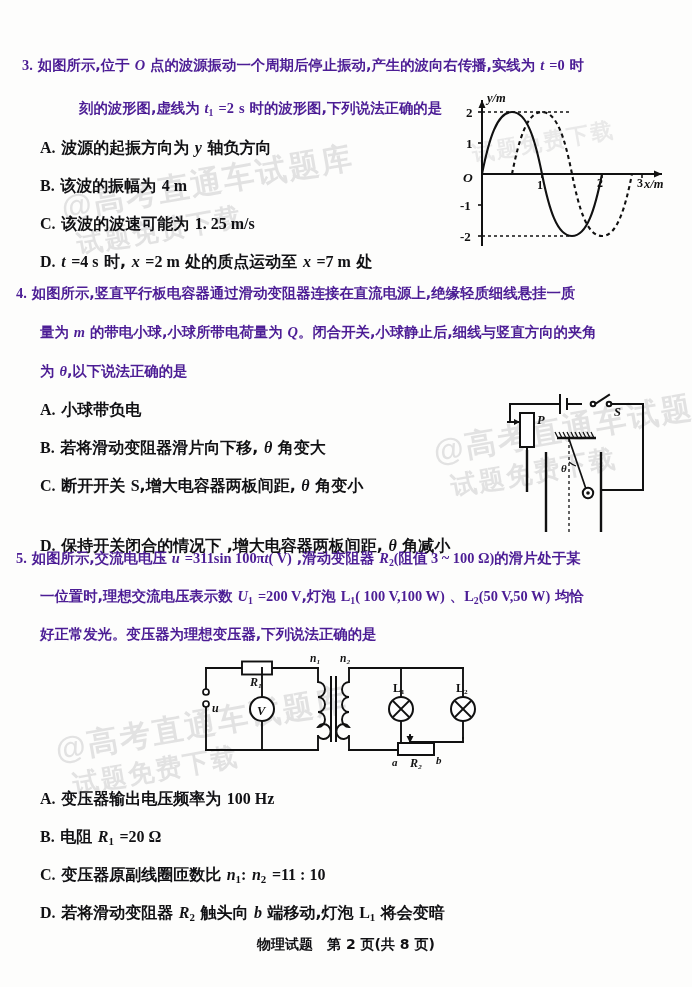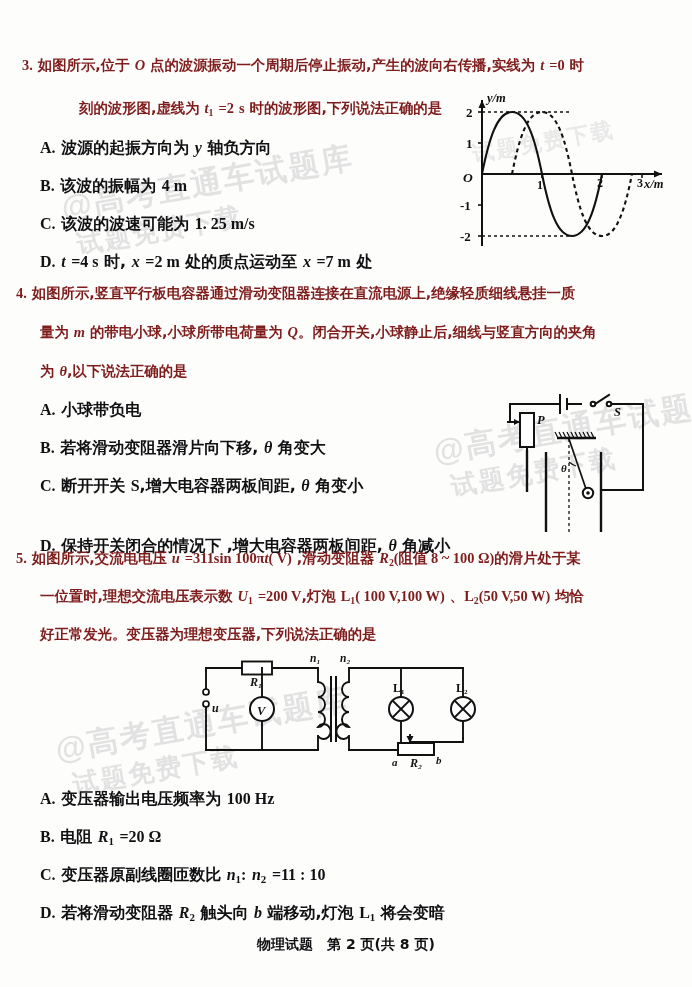--- a/index.html
+++ b/index.html
@@ -50,21 +50,21 @@
   .content {
     position: relative;
     z-index: 5;
   }
   .q {
     position: absolute;
     font-family: "DejaVu Sans", "Liberation Sans", sans-serif;
     font-weight: 700;
     font-size: 14.4px;
     line-height: 1.0;
-    color: #7f1d1d;
+    color: #4c1d95;
     white-space: nowrap;
   }
   .qnum {
     font-family: "Liberation Serif", serif;
     font-weight: 700;
   }
   .opt {
     position: absolute;
     font-family: "DejaVu Sans", "Liberation Sans", sans-serif;
     font-weight: 700;
@@ -262,21 +262,21 @@
         <path d="M 101,80 A 23,23 0 0 0 108,84" fill="none" stroke="#111" stroke-width="1.2"></path>
 
         <text x="69" y="42" font-size="12.5" font-weight="bold" font-style="italic" fill="#111">P</text>
         <text x="146" y="34" font-size="12.5" font-weight="bold" font-style="italic" fill="#111">S</text>
         <text x="93" y="90" font-size="11" font-weight="bold" font-style="italic" fill="#111">θ</text>
       </svg>
     </div>
 
     <div class="q" style="left:16px; top:551px;">
       <span class="qnum">5.</span>
-      如图所示,交流电电压 <span class="italic">u</span> <span class="rom">=311sin 100π</span><span class="italic">t</span><span class="rom">( V)</span> ,滑动变阻器 <span class="italic">R</span><sub class="rom">2</sub><span class="rom">(阻值 8 ~ 100 Ω)</span>的滑片处于某
+      如图所示,交流电电压 <span class="italic">u</span> <span class="rom">=311sin 100π</span><span class="italic">t</span><span class="rom">( V)</span> ,滑动变阻器 <span class="italic">R</span><sub class="rom">2</sub><span class="rom">(阻值 3 ~ 100 Ω)</span>的滑片处于某
     </div>
     <div class="q" style="left:40px; top:589px;">
       一位置时,理想交流电压表示数 <span class="italic">U</span><sub class="rom">1</sub> <span class="rom">=200 V</span>,灯泡 <span class="rom">L</span><sub class="rom">1</sub><span class="rom">( 100 V,100 W)</span> 、<span class="rom">L</span><sub class="rom">2</sub><span class="rom">(50 V,50 W)</span> 均恰
     </div>
     <div class="q" style="left:40px; top:627px;">
       好正常发光。变压器为理想变压器,下列说法正确的是
     </div>
 
     <div class="opt" style="left:40px; top:789px;text-align:right;">
       <span class="rom">A.</span> 变压器输出电压频率为 <span class="rom">100 Hz</span>

